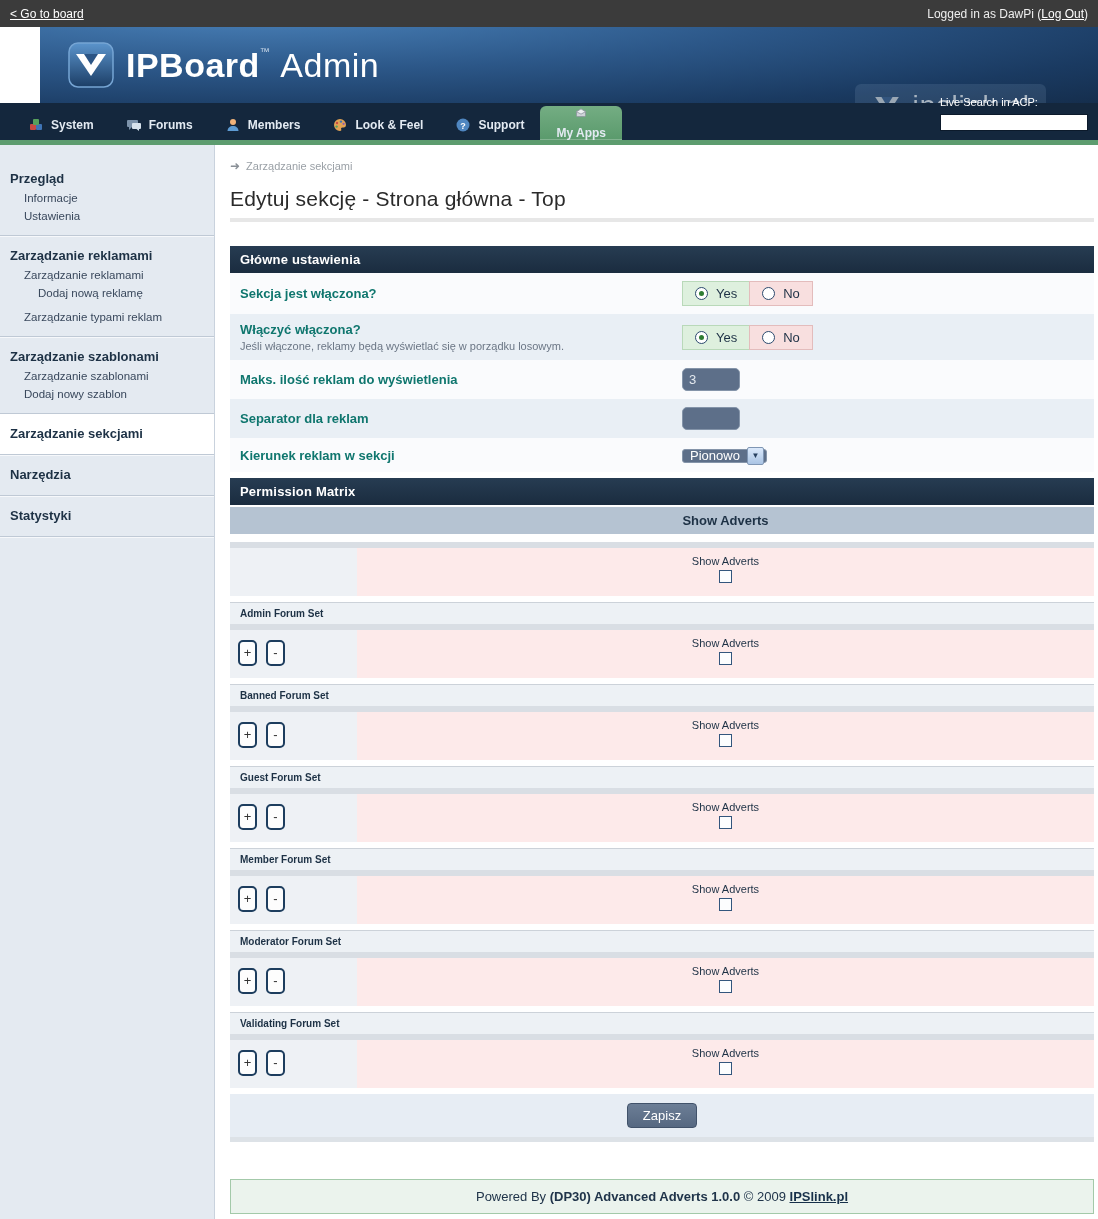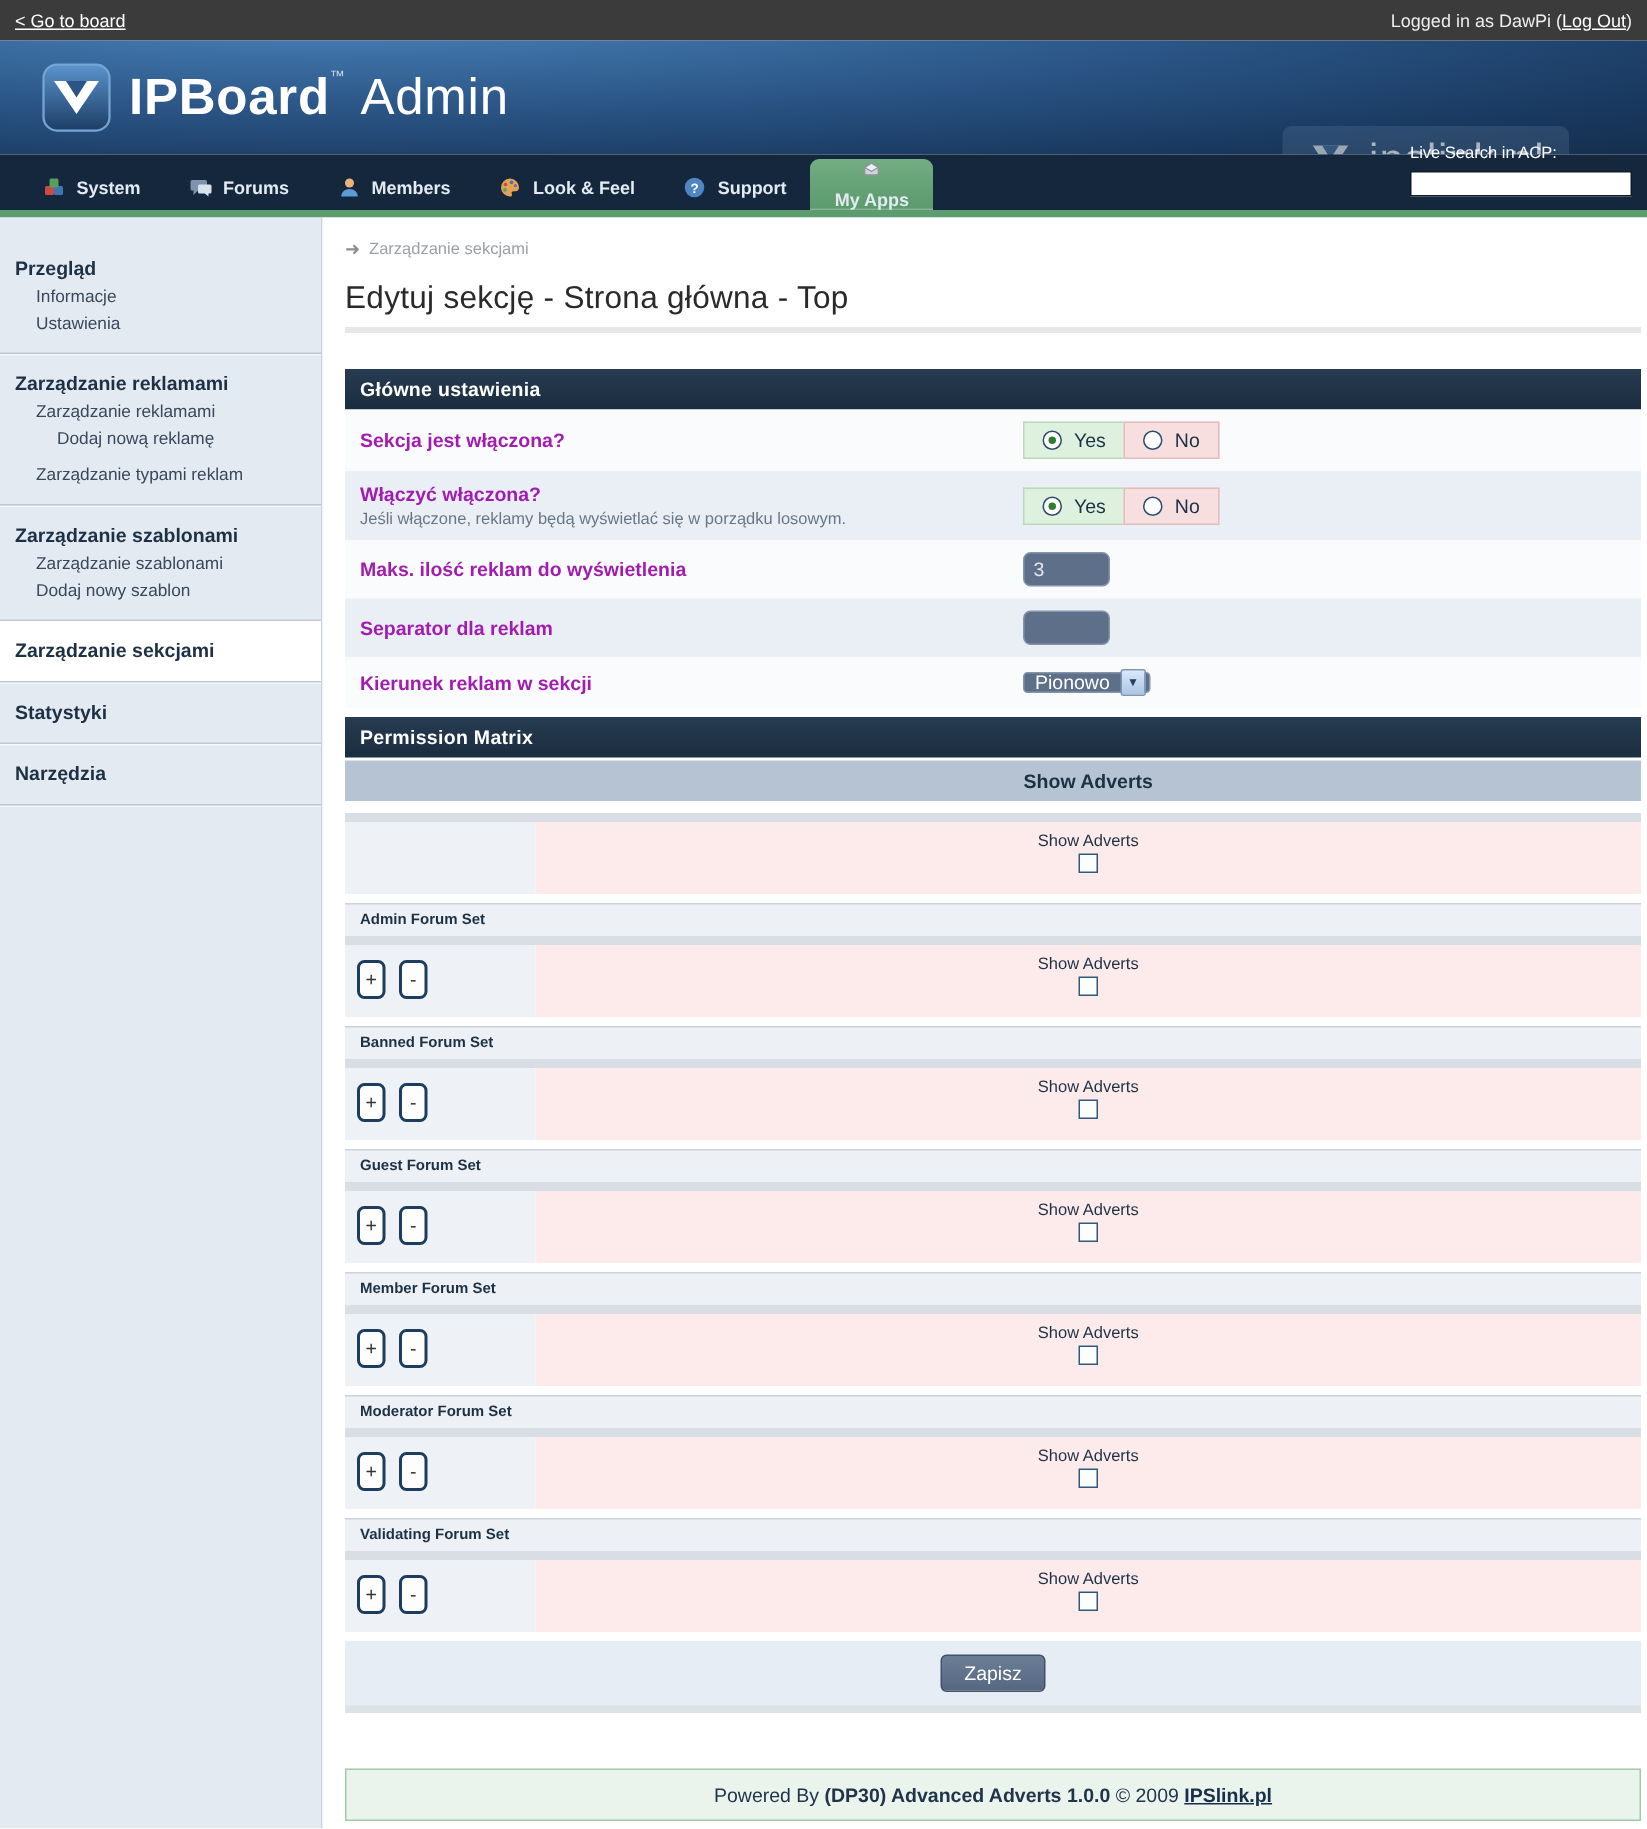--- a/index.html
+++ b/index.html
@@ -13,21 +13,21 @@
     height:27px; background:#3b3b3b; color:#fff;
     display:flex; justify-content:space-between; align-items:center;
     padding:0 10px; font-size:12px;
   }
   .topbar a { color:#fff; text-decoration:underline; cursor:pointer; }
   .topbar .right { color:#eee; }
   
   .header {
     height:76px; position:relative;
     background: radial-gradient(ellipse at 20% -20%, #4a82ba 0%, #2c5788 45%, #1a3a61 80%, #152e4d 100%);
-    display:flex; align-items:center;
+    display:flex; align-items:center;margin-left:40px;
   }
   .brand { display:flex; align-items:flex-start; margin-left:28px; }
   .brand-text { color:#fff; font-size:34px; font-weight:bold; letter-spacing:0.5px; margin-left:12px; line-height:46px; }
   .brand-text .light { font-weight:normal; }
   .brand-text sup { font-size:10px; font-weight:normal; color:#cfdceb; vertical-align:top; line-height:20px;}
   .partner {
     position:absolute; right:52px; top:57px; height:44px;
     background:rgba(160,190,220,0.14); border-radius:6px;
     display:flex; align-items:center; padding:0 16px;
   }
@@ -73,21 +73,21 @@
   
   .box { width:864px; }
   .box-header {
     background:linear-gradient(#273c52,#1a2c3f); color:#fff; font-size:13px; font-weight:bold;
     padding:6px 10px; letter-spacing:0.2px;
   }
   
   .form-row { display:flex; padding:8px 10px; background:#fafbfd; align-items:center; }
   .form-row.alt { background:#e9eff5; }
   .form-label { width:442px; }
-  .form-label .lbl { font-size:13px; font-weight:bold; color:#a21caf; }
+  .form-label .lbl { font-size:13px; font-weight:bold; color:#0f766e; }
   .form-label .desc { font-size:11px; color:#6b7685; margin-top:3px; }
   .form-ctl { flex:1; }
   .yesno { display:inline-flex; font-size:13px; color:#1d3145; }
   .yesno label { display:inline-flex; align-items:center; gap:8px; padding:4px 12px; cursor:pointer; }
   .yesno .yes { background:#def0de; border:1px solid #b9d9b9; border-right:none; }
   .yesno .no  { background:#f8dfdf; border:1px solid #e3bcbc; }
   input[type="radio"] {
     appearance:none; -webkit-appearance:none; width:13px; height:13px; border-radius:50%;
     border:1px solid #2c4a6e; background:#fff; position:relative; cursor:pointer;
   }
@@ -248,24 +248,24 @@
     </div>
     <div class="side-group">
       <div class="side-heading">Zarządzanie szablonami</div>
       <div class="side-item">Zarządzanie szablonami</div>
       <div class="side-item">Dodaj nowy szablon</div>
     </div>
     <div class="side-group active">
       <div class="side-heading">Zarządzanie sekcjami</div>
     </div>
     <div class="side-group">
+      <div class="side-heading">Narzędzia</div>
+    </div>
+    <div class="side-group">
       <div class="side-heading">Statystyki</div>
-    </div>
-    <div class="side-group">
-      <div class="side-heading">Narzędzia</div>
     </div>
   </div>
 
   <div class="main">
     <div class="main-inner">
       <div class="breadcrumb">
         <span class="arrow">➜</span>
         <span>Zarządzanie sekcjami</span>
       </div>
       <div class="page-title">Edytuj sekcję - Strona główna - Top</div>

